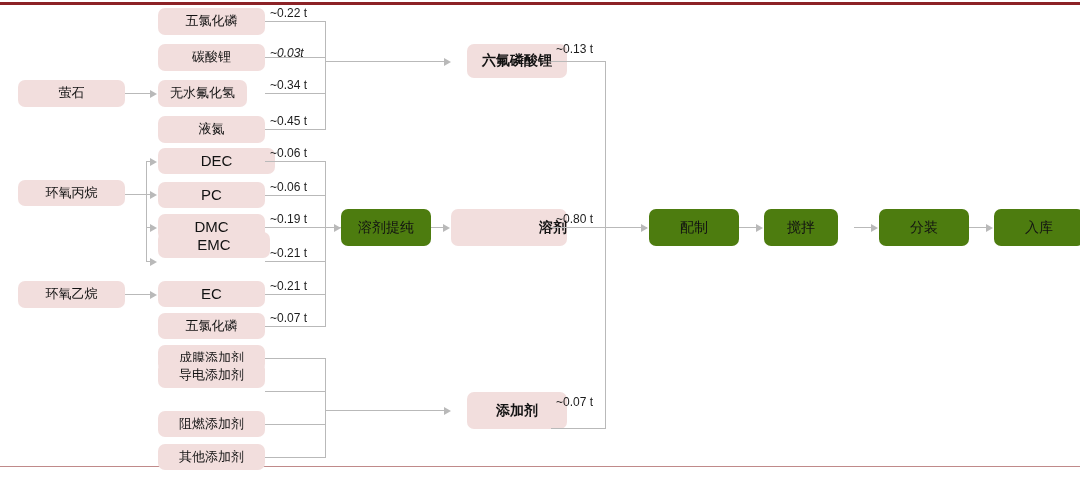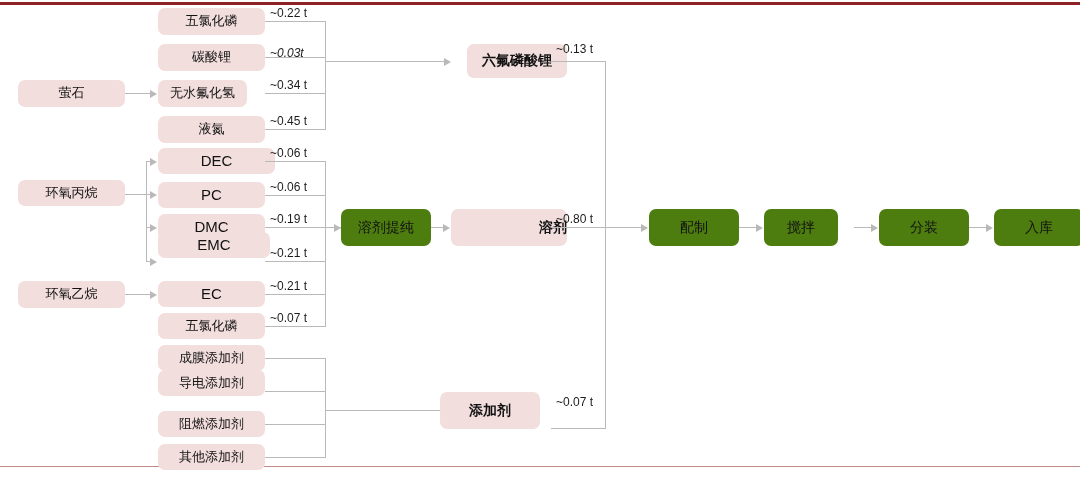--- a/index.html
+++ b/index.html
@@ -129,21 +129,21 @@
 
 <div class="node pink cn" style="left:18px;top:281px;width:107px;height:27px;">
   <span class="lbl">环氧乙烷</span>
 </div>
 <div class="edge h" style="left:125px;top:294px;width:26px;"></div>
 <div class="arrow" style="left:150px;top:291px;"></div>
 
 <div class="node pink cn" style="left:158px;top:345px;width:107px;height:26px;">
   <span class="lbl">成膜添加剂</span>
 </div>
-<div class="node pink cn" style="left:158px;top:370px;width:107px;height:26px;">
+<div class="node pink cn" style="left:158px;top:362px;width:107px;height:26px;">
   <span class="lbl">导电添加剂</span>
 </div>
 <div class="node pink cn" style="left:158px;top:411px;width:107px;height:26px;">
   <span class="lbl">阻燃添加剂</span>
 </div>
 <div class="node pink cn" style="left:158px;top:444px;width:107px;height:26px;">
   <span class="lbl">其他添加剂</span>
 </div>
 
 <div class="edge h" style="left:265px;top:358px;width:61px;"></div>
@@ -156,21 +156,21 @@
 
 <div class="node pink strong" style="left:451px;top:44px;width:100px;height:34px;margin-left:16px;">
   <span class="lbl">六氟磷酸锂</span>
 </div>
 <div class="node tan proc" style="left:341px;top:209px;width:90px;height:37px;">
   <span class="lbl">溶剂提纯</span>
 </div>
 <div class="node pink strong" style="left:451px;top:209px;width:116px;height:37px;justify-content:flex-end;">
   <span class="lbl">溶剂</span>
 </div>
-<div class="node pink strong" style="left:440px;top:392px;width:100px;height:37px;">
+<div class="node pink strong" style="left:467px;top:392px;width:100px;height:37px;">
   <span class="lbl">添加剂</span>
 </div>
 
 <div class="edge h" style="left:431px;top:227px;width:13px;"></div>
 <div class="arrow" style="left:443px;top:224px;"></div>
 
 <div class="qty" style="left:556px;top:42px;">~0.13 t</div>
 <div class="qty" style="left:556px;top:212px;">~0.80 t</div>
 <div class="qty" style="left:556px;top:395px;">~0.07 t</div>
 

